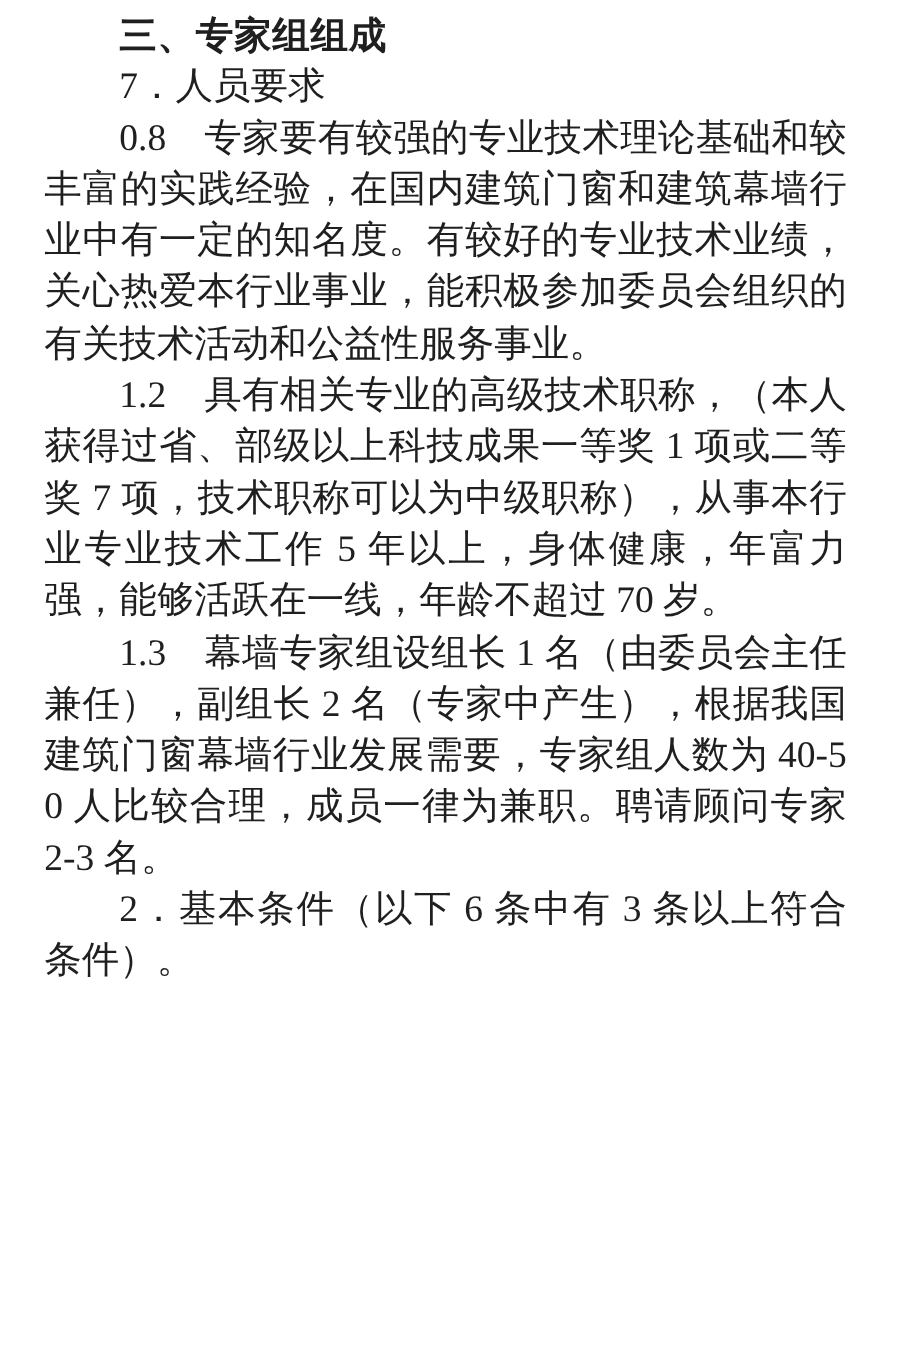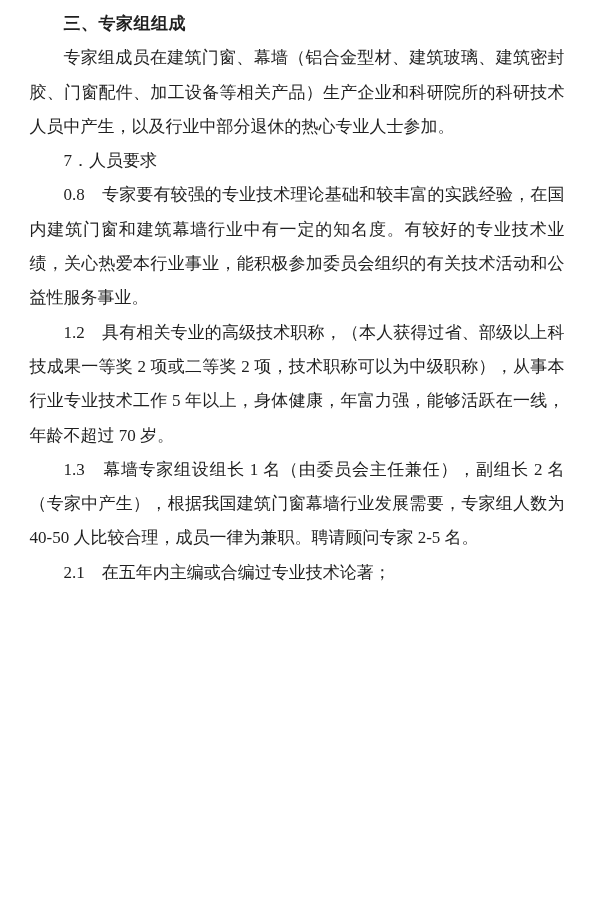--- a/index.html
+++ b/index.html
@@ -11,21 +11,21 @@
     position: relative;
     width: 552px;
     height: 908px;
     margin: 0 auto;
     background: #ffffff;
     overflow: hidden;
     box-sizing: border-box;
     padding: 7px 14px 0 3px;
     color: #1f1f1f;
     font-family: "Liberation Serif", "DejaVu Serif", serif;
-    font-size: 17px;
+    font-size: 25px;
     line-height: 34.3px;
   }
   .doc p {
     margin: 0;
     text-indent: 2em;
     text-align: justify;
     word-break: break-all;
   }
   .doc p.h {
     font-weight: 700;
@@ -36,20 +36,19 @@
   .doc p.h2 {
     margin-top: 5px;
   }
 </style>
 </head>
 <body>
 
 <div class="page">
   <div class="doc">
     <p class="h">三、专家组组成</p>
-    <p>专家组成员在建筑门窗、幕墙（铝合金型材、建筑玻璃、建筑密封胶、门窗配件、加工设备等相关产品）生产企业和科研院所的科研技术人员中产生，以及行业中部分退休的热心专业人士参加。</p>
     <p>7．人员要求</p>
     <p>0.8　专家要有较强的专业技术理论基础和较丰富的实践经验，在国内建筑门窗和建筑幕墙行业中有一定的知名度。有较好的专业技术业绩，关心热爱本行业事业，能积极参加委员会组织的有关技术活动和公益性服务事业。</p>
-    <p>1.2　具有相关专业的高级技术职称，（本人获得过省、部级以上科技成果一等奖 2 项或二等奖 2 项，技术职称可以为中级职称），从事本行业专业技术工作 5 年以上，身体健康，年富力强，能够活跃在一线，年龄不超过 70 岁。</p>
-    <p>1.3　幕墙专家组设组长 1 名（由委员会主任兼任），副组长 2 名（专家中产生），根据我国建筑门窗幕墙行业发展需要，专家组人数为 40-50 人比较合理，成员一律为兼职。聘请顾问专家 2-5 名。</p>
-    <p>2.1　在五年内主编或合编过专业技术论著；</p>
+    <p>1.2　具有相关专业的高级技术职称，（本人获得过省、部级以上科技成果一等奖 1 项或二等奖 7 项，技术职称可以为中级职称），从事本行业专业技术工作 5 年以上，身体健康，年富力强，能够活跃在一线，年龄不超过 70 岁。</p>
+    <p>1.3　幕墙专家组设组长 1 名（由委员会主任兼任），副组长 2 名（专家中产生），根据我国建筑门窗幕墙行业发展需要，专家组人数为 40-50 人比较合理，成员一律为兼职。聘请顾问专家 2-3 名。</p>
+    <p>2．基本条件（以下 6 条中有 3 条以上符合条件）。</p>
   </div>
 </div>
 
 </body></html>

